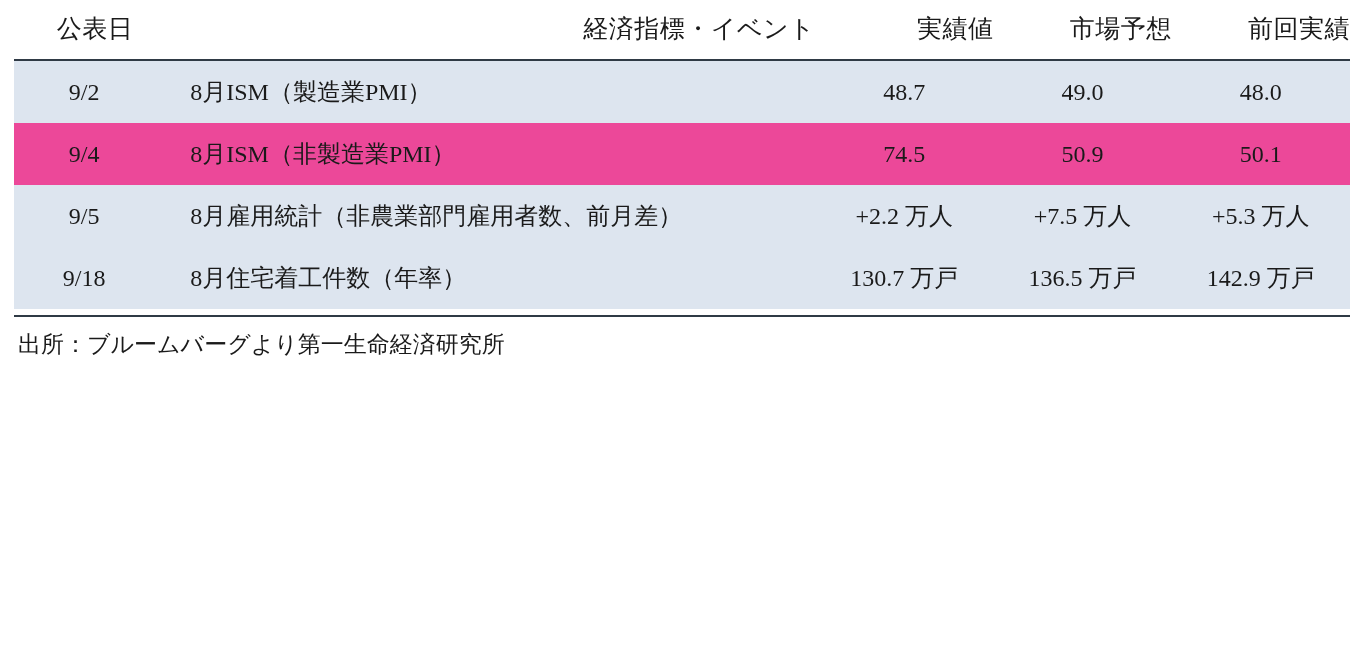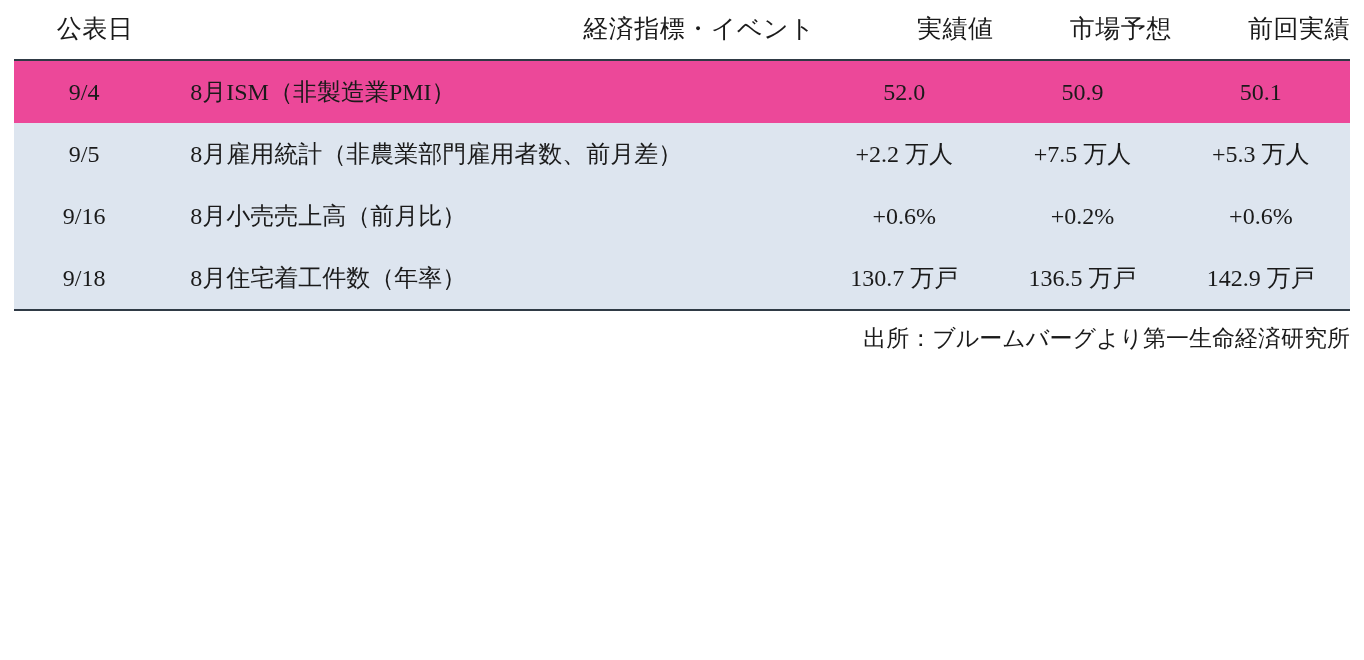--- a/index.html
+++ b/index.html
@@ -71,25 +71,24 @@
   }
   tr.two-line td { height: 96px; }
   .ev-line, .num-line {
     display: block;
     line-height: 1.62;
   }
   .num-line { text-align: center; }
 
   .footnote {
     border-top: 2px solid #2f3a45;
-    margin-top: 0;
+    margin-top: 6px;
     padding-top: 12px;
     font-size: 23px;
     padding-left: 4px;
-    text-align: right;
   }
 </style>
 </head>
 <body>
 
 <div class="sheet">
 
   <table class="econ-table">
     <colgroup>
       <col class="c-date">
@@ -101,27 +100,42 @@
     <thead>
       <tr>
         <th class="h-date">公表日</th>
         <th class="h-event">経済指標・イベント</th>
         <th class="h-actual">実績値</th>
         <th class="h-cons">市場予想</th>
         <th class="h-prev">前回実績</th>
       </tr>
     </thead>
     <tbody id="table-body">
+        <tr class="shaded">
+          <td class="date">9/2</td>
+          <td class="event">
+            <span class="ev-line">8月ISM（製造業PMI）</span>
+          </td>
+          <td class="num">
+            <span class="num-line">48.7</span>
+          </td>
+          <td class="num">
+            <span class="num-line">49.0</span>
+          </td>
+          <td class="num">
+            <span class="num-line">48.0</span>
+          </td>
+        </tr>
         <tr class="plain">
           <td class="date">9/4</td>
           <td class="event">
             <span class="ev-line">8月ISM（非製造業PMI）</span>
           </td>
           <td class="num">
-            <span class="num-line">52.0</span>
+            <span class="num-line">74.5</span>
           </td>
           <td class="num">
             <span class="num-line">50.9</span>
           </td>
           <td class="num">
             <span class="num-line">50.1</span>
           </td>
         </tr>
         <tr class="shaded">
           <td class="date">9/5</td>
@@ -129,35 +143,20 @@
             <span class="ev-line">8月雇用統計（非農業部門雇用者数、前月差）</span>
           </td>
           <td class="num">
             <span class="num-line">+2.2 万人</span>
           </td>
           <td class="num">
             <span class="num-line">+7.5 万人</span>
           </td>
           <td class="num">
             <span class="num-line">+5.3 万人</span>
-          </td>
-        </tr>
-        <tr class="shaded">
-          <td class="date">9/16</td>
-          <td class="event">
-            <span class="ev-line">8月小売売上高（前月比）</span>
-          </td>
-          <td class="num">
-            <span class="num-line">+0.6%</span>
-          </td>
-          <td class="num">
-            <span class="num-line">+0.2%</span>
-          </td>
-          <td class="num">
-            <span class="num-line">+0.6%</span>
           </td>
         </tr>
         <tr class="shaded">
           <td class="date">9/18</td>
           <td class="event">
             <span class="ev-line">8月住宅着工件数（年率）</span>
           </td>
           <td class="num">
             <span class="num-line">130.7 万戸</span>
           </td>

